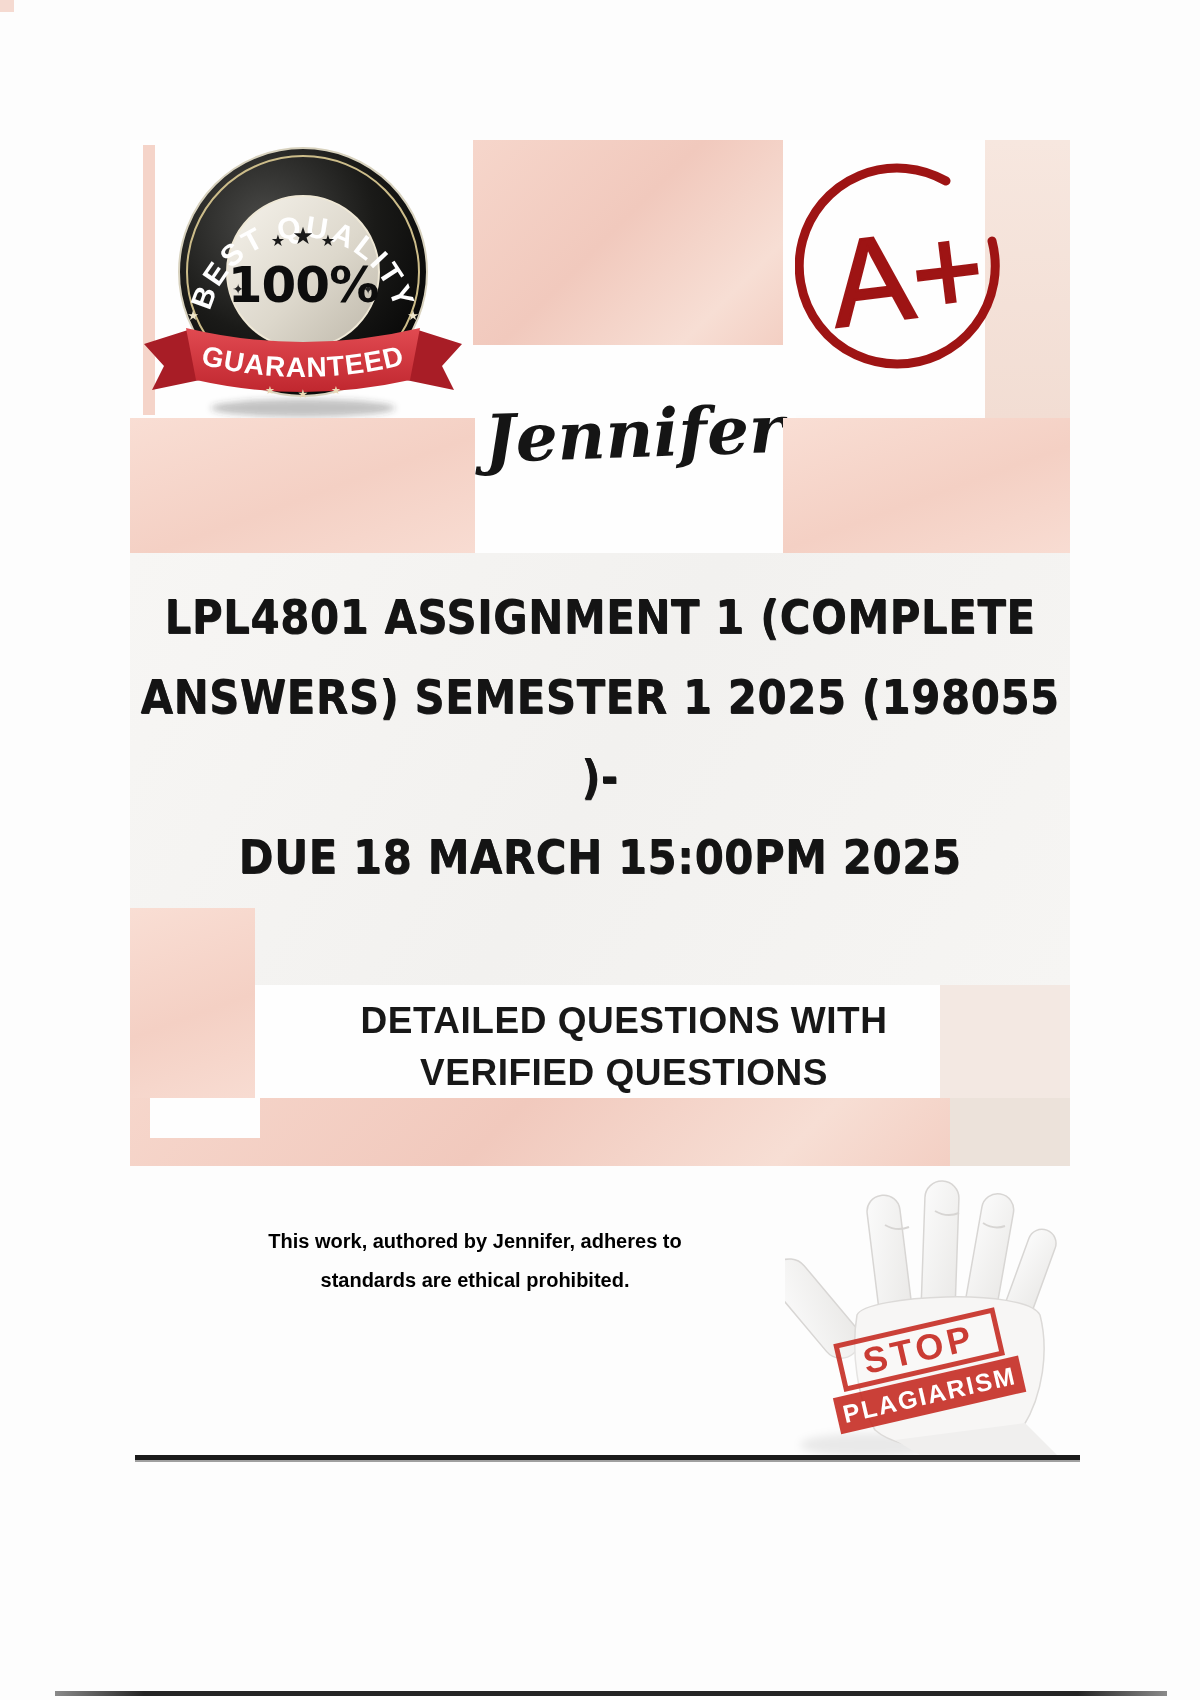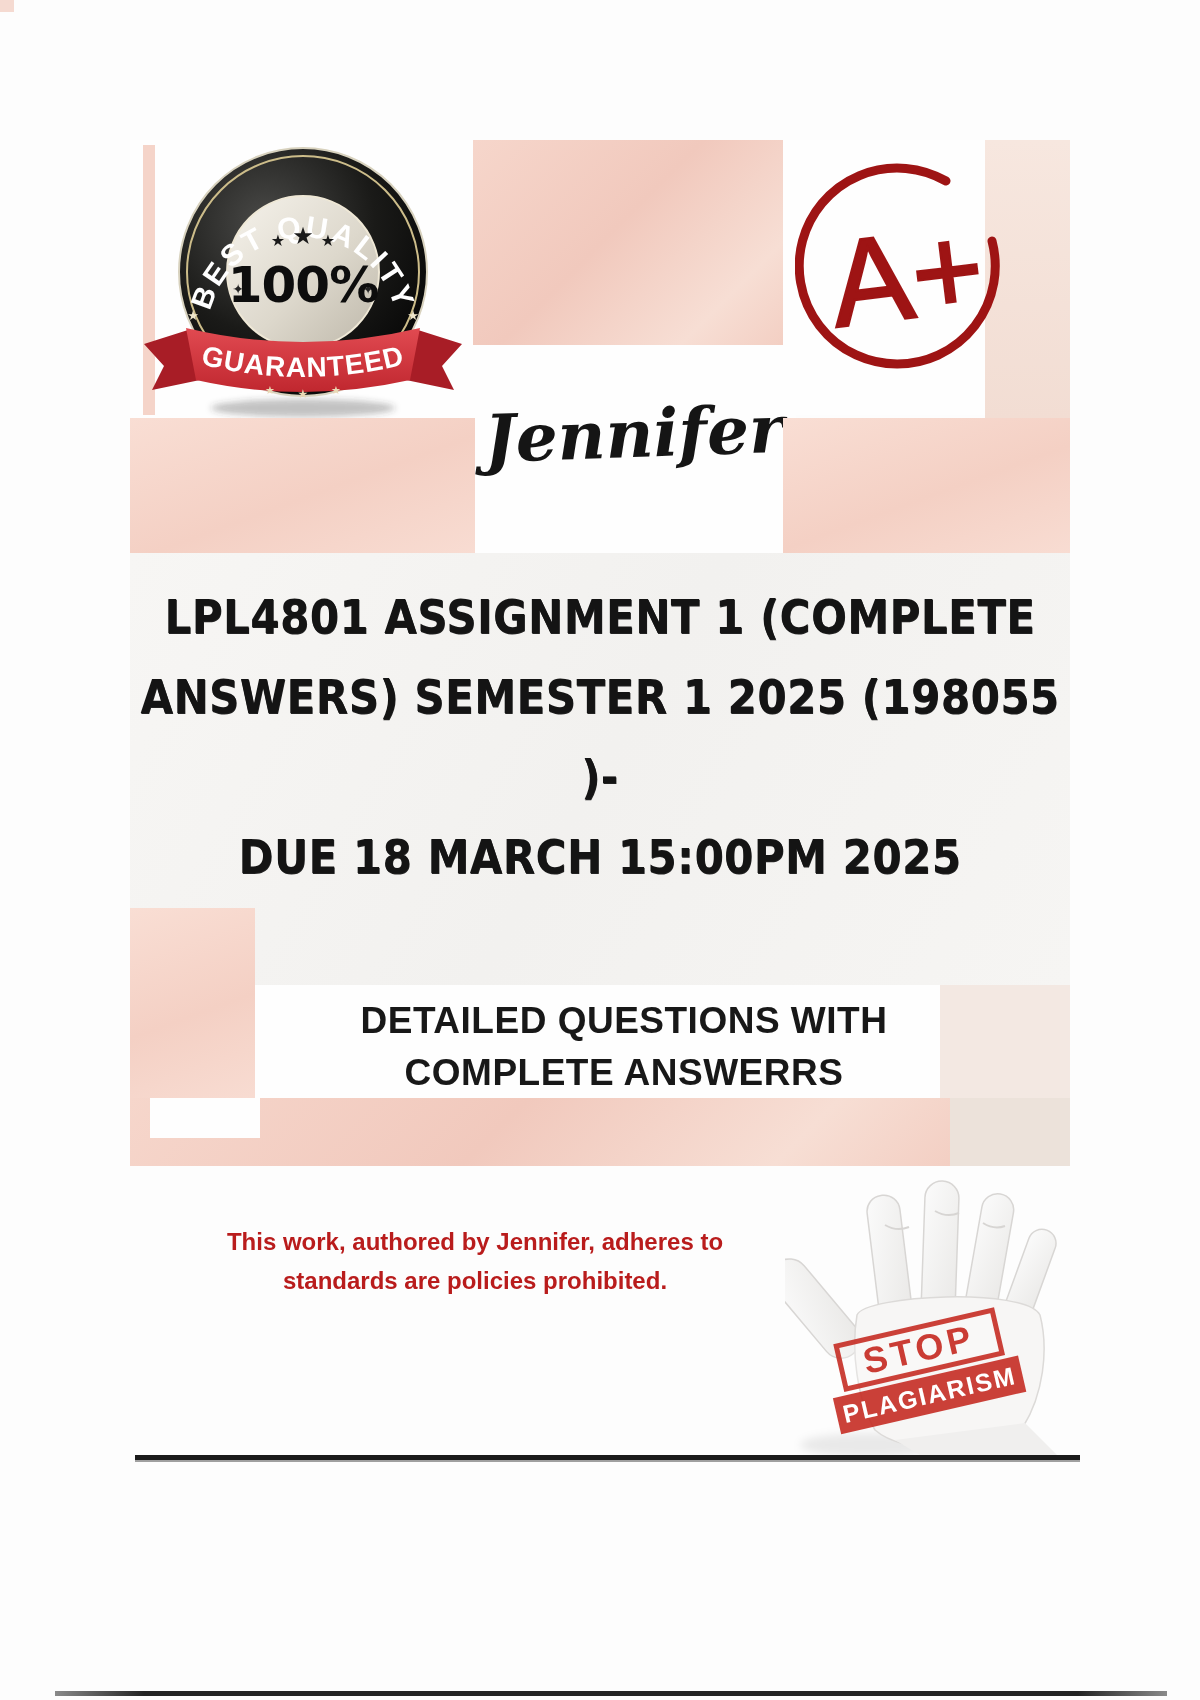--- a/index.html
+++ b/index.html
@@ -9,21 +9,21 @@
   .whitecard{background:#fefefe;}
   .pink1{background:linear-gradient(135deg,#f6d6cb 0%,#f1c9bd 45%,#f7ded4 80%,#f3cfc3 100%);}
   .pink2{background:linear-gradient(160deg,#f9ded4 0%,#f4d0c4 55%,#f8dcd2 100%);}
   .pale{background:linear-gradient(180deg,#f7e7df 0%,#f2ddd3 100%);}
   .graypanel{background:linear-gradient(120deg,#f7f6f4 0%,#f2f1ef 50%,#f6f5f3 100%);}
   .title-block{color:#141414;font-family:"DejaVu Sans","Liberation Sans",sans-serif;
        font-weight:800;font-size:42px;line-height:74px;text-align:center;letter-spacing:0.5px;
        transform:scaleY(1.08);text-shadow:0.5px 0.5px 0 #222;}
   .subtitle-block{color:#181818;font-weight:bold;font-size:37px;line-height:52px;
        text-align:center;letter-spacing:0.5px;}
-  .disclaimer-block{color:#b91c1c;font-weight:bold;font-size:24px;line-height:39px;text-align:center;}
+  .disclaimer-block{color:#000000;font-weight:bold;font-size:20px;line-height:39px;text-align:center;}
   .signature{font-family:"DejaVu Serif",serif;font-style:italic;font-weight:bold;
        font-size:66px;color:#151515;transform:rotate(-2deg);}
   .rule{background:linear-gradient(#1b1b1b 0 68%,#a0a0a0 68% 100%);}
   .bottomline{background:linear-gradient(90deg,#8a8a8a,#232323 8% 92%,#8a8a8a);}
 </style>
 </head>
 <body>
 
 <div class="page">
 
@@ -104,30 +104,30 @@
     <div>LPL4801 ASSIGNMENT 1 (COMPLETE</div>
     <div>ANSWERS) SEMESTER 1 2025 (198055 )-</div>
     <div>DUE 18 MARCH 15:00PM 2025</div>
   </div>
 
   <div class="abs pink2" style="left:130px;top:908px;width:125px;height:192px;"></div>
   <div class="abs" style="left:940px;top:985px;width:130px;height:115px;background:#f3e8e2;"></div>
   <div class="abs whitecard" style="left:255px;top:985px;width:685px;height:113px;"></div>
   <div class="abs subtitle-block" style="left:255px;top:995px;width:738px;">
     <div>DETAILED QUESTIONS WITH</div>
-    <div>COMPLETE ANSWERRS</div>
+    <div>VERIFIED QUESTIONS</div>
   </div>
 
   <div class="abs pink1" style="left:130px;top:1098px;width:820px;height:68px;"></div>
   <div class="abs" style="left:950px;top:1098px;width:120px;height:68px;background:#ece2da;"></div>
   <div class="abs whitecard" style="left:150px;top:1098px;width:110px;height:40px;"></div>
 
   <div class="abs disclaimer-block" style="left:135px;top:1222px;width:680px;">
     <div>This work, authored by Jennifer, adheres to</div>
-    <div>standards are policies prohibited.</div>
+    <div>standards are ethical prohibited.</div>
   </div>
 
   <svg class="abs" style="left:785px;top:1155px;" width="310" height="300" viewBox="0 0 310 300">
     <defs>
       <linearGradient id="fg" x1="0" y1="0" x2="1" y2="1">
         <stop offset="0%" stop-color="#fbfbfb"></stop>
           <stop offset="100%" stop-color="#e9e8e6"></stop>
       </linearGradient>
       <filter id="hsoft" x="-50%" y="-50%" width="200%" height="200%">
         <feGaussianBlur stdDeviation="4"></feGaussianBlur>

